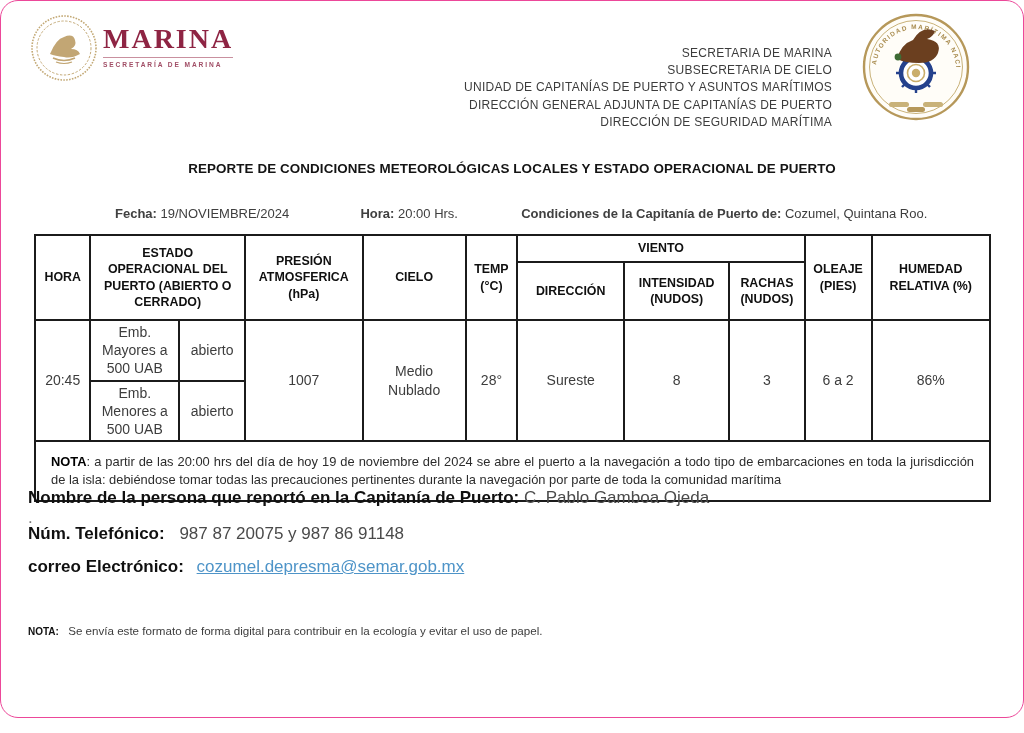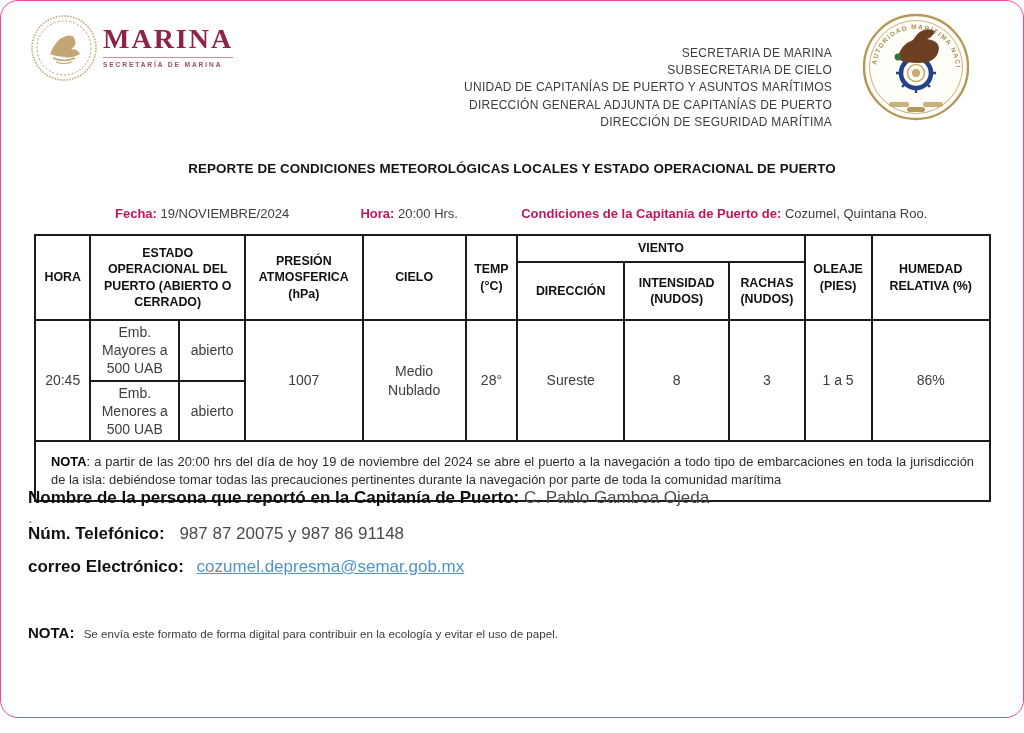--- a/index.html
+++ b/index.html
@@ -19,21 +19,21 @@
   .letterhead{position:absolute;top:44px;left:50%;transform:translateX(-50%);
          width:640px;text-align:right;color:#3c3c3c;font-size:12px;
          line-height:17.2px;letter-spacing:.25px;}
   
   .seal-right{position:absolute;left:858px;top:6px;}
   
   .doc-title{position:absolute;top:160px;left:0;width:100%;text-align:center;
          font-weight:bold;color:#141414;font-size:13.4px;letter-spacing:.1px;}
   
   .meta{position:absolute;top:205px;left:78px;font-size:13px;color:#3e3e3e;white-space:nowrap;}
-  .meta .lbl{font-weight:bold;color:#be185d;padding-left:36px;}
+  .meta .lbl{font-weight:bold;color:#404040;padding-left:36px;}
   .gap1{display:inline-block;width:28px;}
   .gap2{display:inline-block;width:20px;}
   
   table.tbl{position:absolute;top:233px;left:33px;width:957px;border-collapse:collapse;table-layout:fixed;}
   .tbl th,.tbl td{border:2px solid #1b1b1b;text-align:center;vertical-align:middle;
          padding:2px 4px;overflow:hidden;}
   .tbl th{font-size:12.4px;font-weight:bold;color:#101010;line-height:1.32;}
   .tbl td{font-size:14px;color:#3d3d3d;line-height:1.3;}
   tr.hr1{height:27px;} tr.hr2{height:58px;}
   tr.dr{height:48px;}
@@ -42,21 +42,21 @@
   
   .f-line{position:absolute;left:27px;font-size:17px;color:#4a4a4a;white-space:nowrap;}
   .f-line .lbl{font-weight:bold;color:#101010;}
   .f-nombre{top:487px;}
   .f-dot{top:507px;color:#7a7a7a;}
   .f-tel{top:523px;}
   .f-tel .val{margin-left:10px;}
   .f-mail{top:556px;}
   .f-mail a{color:#4e94c8;text-decoration:underline;margin-left:8px;cursor:pointer;}
   .f-nota{top:623px;font-size:11.6px;color:#3c3c3c;}
-  .f-nota .lbl{font-size:15px;margin-right:6px;}
+  .f-nota .lbl{font-size:10px;margin-right:6px;}
 </style>
 </head>
 <body>
 
 <div class="page">
 
   <div class="logo">
     <span>
       <svg width="70" height="70" viewBox="0 0 70 70">
         <circle cx="35" cy="35" r="32" fill="none" stroke="#c3a976" stroke-width="1.6" stroke-dasharray="1.6 1.3"></circle>
@@ -155,21 +155,21 @@
     <tr class="dr">
       <td rowspan="2">20:45</td>
       <td>Emb. Mayores a 500 UAB</td>
       <td>abierto</td>
       <td rowspan="2">1007</td>
       <td rowspan="2">Medio Nublado</td>
       <td rowspan="2">28°</td>
       <td rowspan="2">Sureste</td>
       <td rowspan="2">8</td>
       <td rowspan="2">3</td>
-      <td rowspan="2">1 a 5</td>
+      <td rowspan="2">6 a 2</td>
       <td rowspan="2">86%</td>
     </tr>
     <tr class="dr">
       <td>Emb. Menores a 500 UAB</td>
       <td>abierto</td>
     </tr>
     <tr>
       <td colspan="11" class="nota-cell">
         <span class="lbl">NOTA</span><span>: a partir de las 20:00 hrs del día de hoy 19 de noviembre del 2024 se abre el puerto a la navegación a todo tipo de embarcaciones en toda la jurisdicción de la isla: debiéndose tomar todas las precauciones pertinentes durante la navegación por parte de toda la comunidad marítima</span>
       </td>

